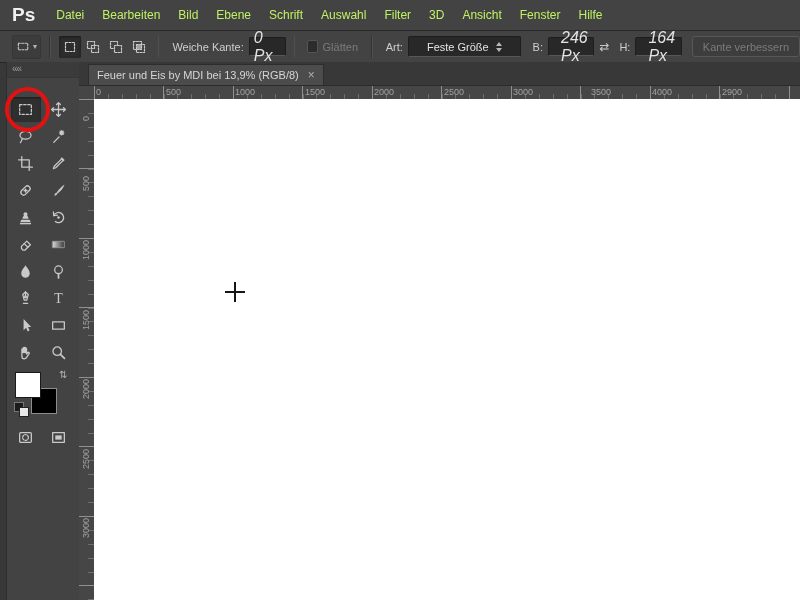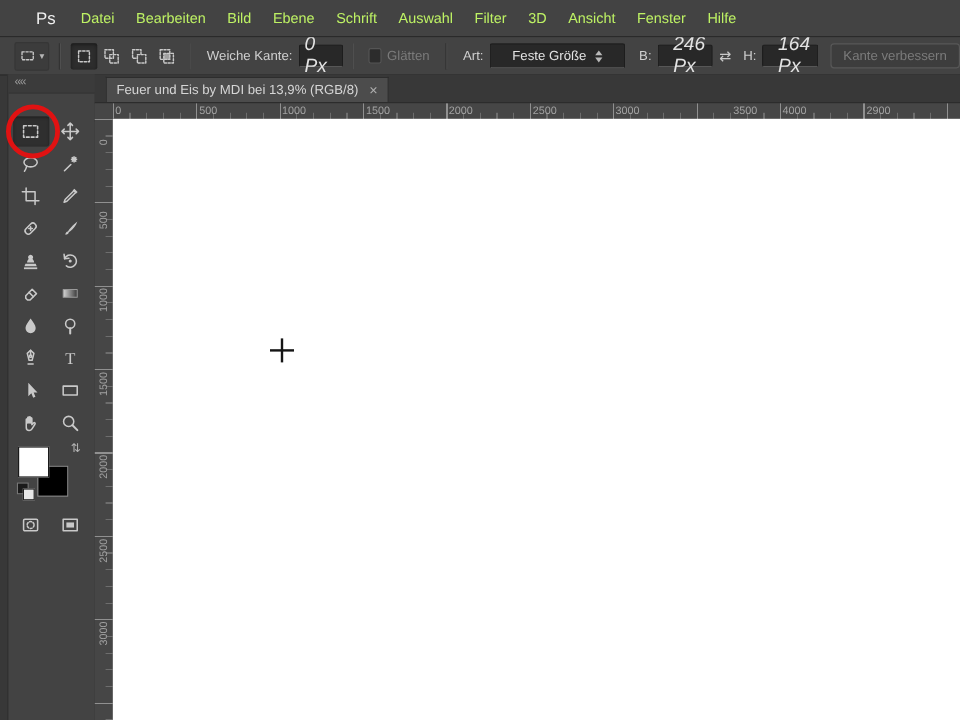--- a/index.html
+++ b/index.html
@@ -2,21 +2,21 @@
 <html><head>
 <meta charset="utf-8">
 <style>
   html,body{margin:0;padding:0;}
   .screen{position:relative;width:800px;height:600px;background:#383838;overflow:hidden;
           font-family:"Liberation Sans",sans-serif;-webkit-font-smoothing:antialiased;}
 
   
   .menubar{position:absolute;left:0;top:0;width:800px;height:30px;background:#434343;
            border-bottom:1px solid #2a2a2a;display:flex;align-items:center;}
-  .logo{font-weight:normal;font-size:14px;color:#f0f0f0;padding:0 8px 0 12px;margin-right:4px;margin-left:18px;}
+  .logo{font-weight:bold;font-size:19px;color:#f0f0f0;padding:0 8px 0 12px;margin-right:4px;}
   .menu-item{font-size:12px;color:#bef264;padding:12px 9px;line-height:30px;cursor:default;}
 
   
   .optionsbar{position:absolute;left:0;top:31px;width:800px;height:31px;background:#434343;
               border-bottom:1px solid #262626;display:flex;align-items:center;overflow:hidden;}
   .preset{margin-left:12px;width:36px;height:22px;display:flex;align-items:center;justify-content:center;
           gap:2px;background:#3c3c3c;border:1px solid #363636;border-radius:2px;}
   .caret{color:#b5b5b5;font-size:8px;}
   .vsep{width:1px;height:22px;background:#333;border-right:1px solid #4f4f4f;margin:0 8px;}
   .modes{display:flex;gap:1px;}
@@ -337,21 +337,21 @@
   </div>
 
   <div class="hruler">
     <span style="left:17px">0</span>
     <span style="left:87px">500</span>
     <span style="left:156px">1000</span>
     <span style="left:226px">1500</span>
     <span style="left:295px">2000</span>
     <span style="left:365px">2500</span>
     <span style="left:434px">3000</span>
-    <span style="left:532px">3500</span>
+    <span style="left:512px">3500</span>
     <span style="left:573px">4000</span>
     <span style="left:643px">2900</span>
   </div>
   <div class="corner"></div>
   <div class="vruler">
     <span style="top:22px">0</span>
     <span style="top:92px">500</span>
     <span style="top:161px">1000</span>
     <span style="top:231px">1500</span>
     <span style="top:300px">2000</span>

